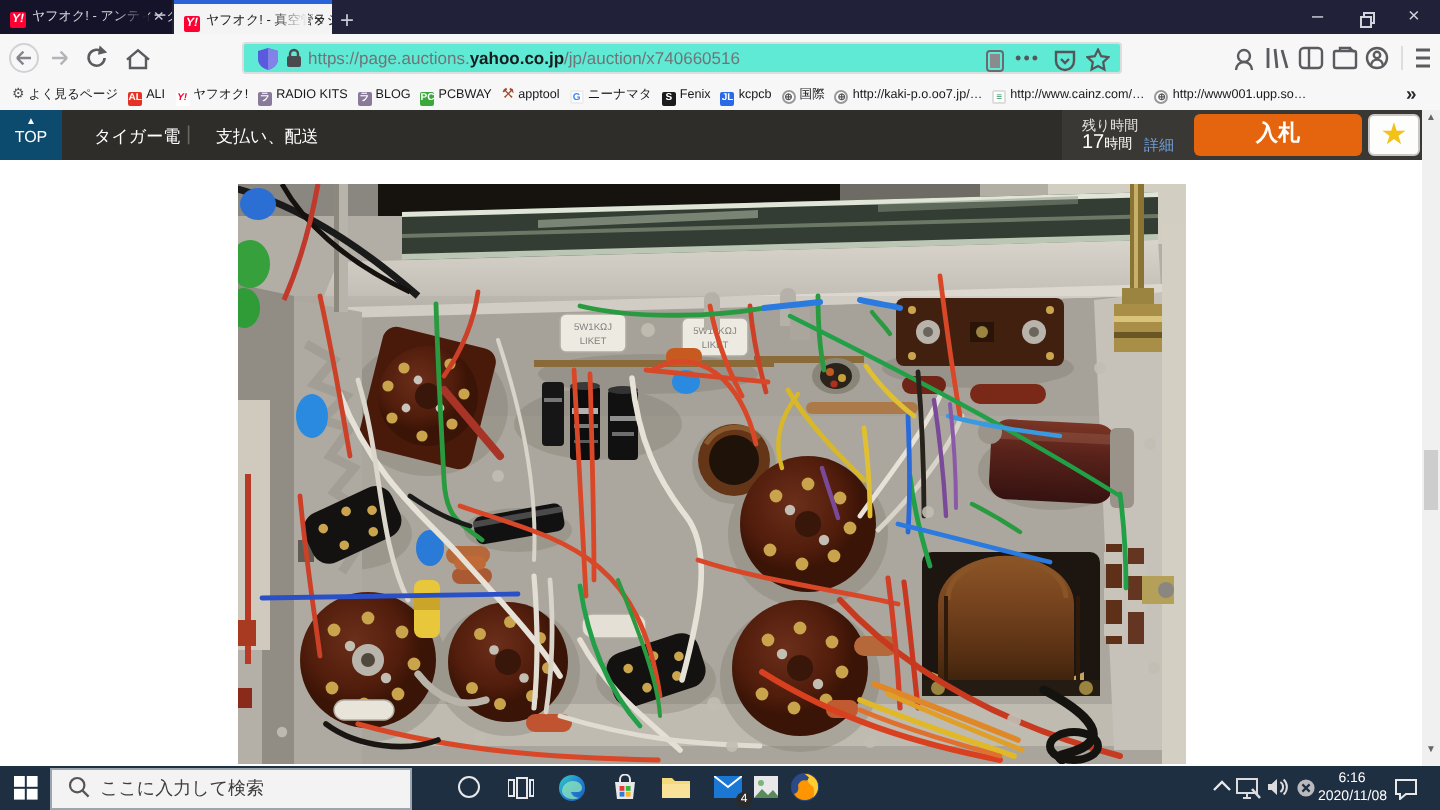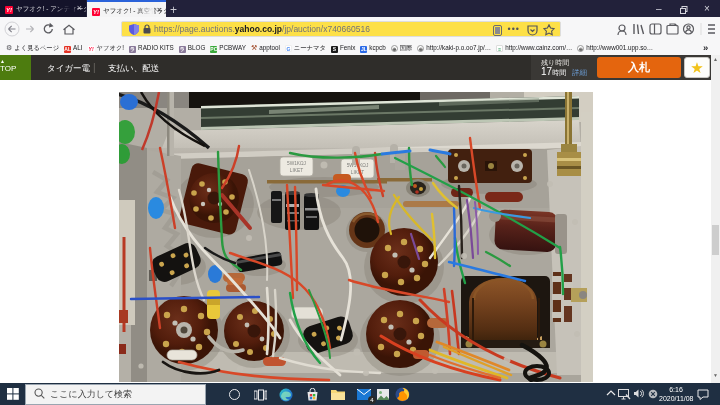--- a/index.html
+++ b/index.html
@@ -9,29 +9,29 @@
 .tab1{left:0;top:0;width:86px;height:17px;background:#14132a;color:#d8d8dc;font-size:6.5px;line-height:17px;white-space:nowrap;overflow:hidden}
 .tab2{left:87px;top:0;width:79px;height:17px;background:#f4f4f5;color:#1b1b1d;font-size:6.5px;line-height:17px;white-space:nowrap;overflow:hidden;border-top:2px solid #2a62d9}
 .favy{display:inline-block;width:8px;height:8px;background:#ff0033;color:#fff;font-size:6px;font-weight:bold;line-height:8px;text-align:center;border-radius:1px;vertical-align:-1px;margin:0 3px 0 5px;font-style:italic}
 .tabx{position:absolute;right:4px;top:0;font-size:9px}
 .fade1{position:absolute;right:12px;top:0;width:18px;height:17px;background:linear-gradient(90deg,rgba(20,19,42,0),#14132a)}
 .fade2{position:absolute;right:12px;top:0;width:18px;height:15px;background:linear-gradient(90deg,rgba(244,244,245,0),#f4f4f5)}
 #newtab{left:170px;top:3px;color:#c8c8d0;font-size:12px}
 .winbtn{top:3px;color:#d4d4dc;font-size:10px;font-weight:400}
 
 #navbar{left:0;top:17px;width:720px;height:24px;background:#f7f7f8}
-#urlbar{left:121px;top:21px;width:440px;height:16px;background:#fde047;border:1px solid #ddd;border-radius:2px;font-size:8.5px;line-height:14px;color:#737378;white-space:nowrap}
+#urlbar{left:121px;top:21px;width:440px;height:16px;background:#5eead4;border:1px solid #ddd;border-radius:2px;font-size:8.5px;line-height:14px;color:#737378;white-space:nowrap}
 #urlbar b{color:#1b1b1f;font-weight:bold}
 
 #bmbar{left:0;top:41px;width:720px;height:14px;background:#f7f7f8;font-size:6.3px;color:#18181b;white-space:nowrap;overflow:hidden}
 .bm{display:inline-block;vertical-align:top;line-height:14px;margin-right:5px}
 .bmi{display:inline-block;width:7px;height:7px;border-radius:1px;vertical-align:-1px;margin-right:2px;font-size:5px;line-height:7px;text-align:center;color:#fff;font-weight:bold}
 
 #phead{left:0;top:55px;width:713px;height:25px;background:#2f2d2a;color:#fff}
-#ptop{left:0;top:55px;width:31px;height:25px;background:#4d7c0f;color:#fff;font-size:8px;text-align:left}
+#ptop{left:0;top:55px;width:31px;height:25px;background:#0c4a6e;color:#fff;font-size:8px;text-align:center}
 #bidbtn{left:597px;top:57px;width:84px;height:21px;background:#e4650e;border-radius:3px;color:#fff;font-size:11px;font-weight:bold;text-align:center;line-height:21px}
 #starbtn{left:684px;top:57px;width:26px;height:21px;background:#fdfdfb;border:1px solid #c9c7c3;border-radius:3px;text-align:center;line-height:19px;font-size:15px;color:#f2c219}
 
 #sbtrack{left:711px;top:55px;width:9px;height:328px;background:#f0f0f0}
 #sbthumb{left:712px;top:225px;width:7px;height:30px;background:#cdcdcd}
 .sbarrow{left:711px;width:9px;text-align:center;color:#666;font-size:5px}
 
 #taskbar{left:0;top:383px;width:720px;height:22px;background:#1f2f42}
 #searchbox{left:25px;top:384px;width:181px;height:21px;background:#f3f3f3;border:1px solid #9aa5b0;color:#3d3d3d;font-size:9px;line-height:19px}
 .tbic{top:383px;width:24px;height:22px;text-align:center;line-height:22px}

